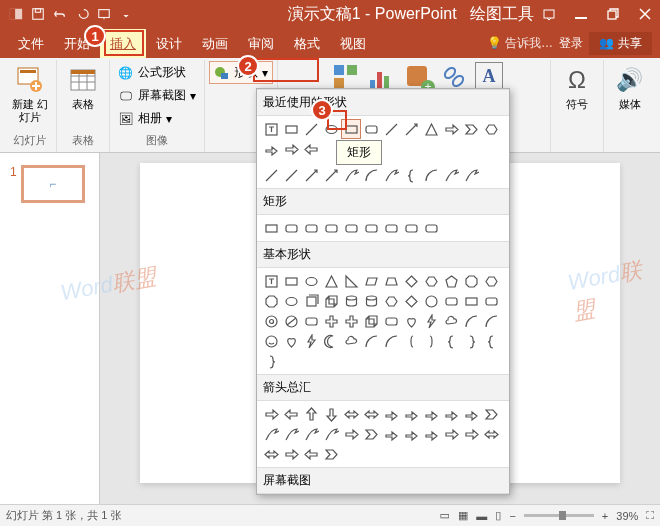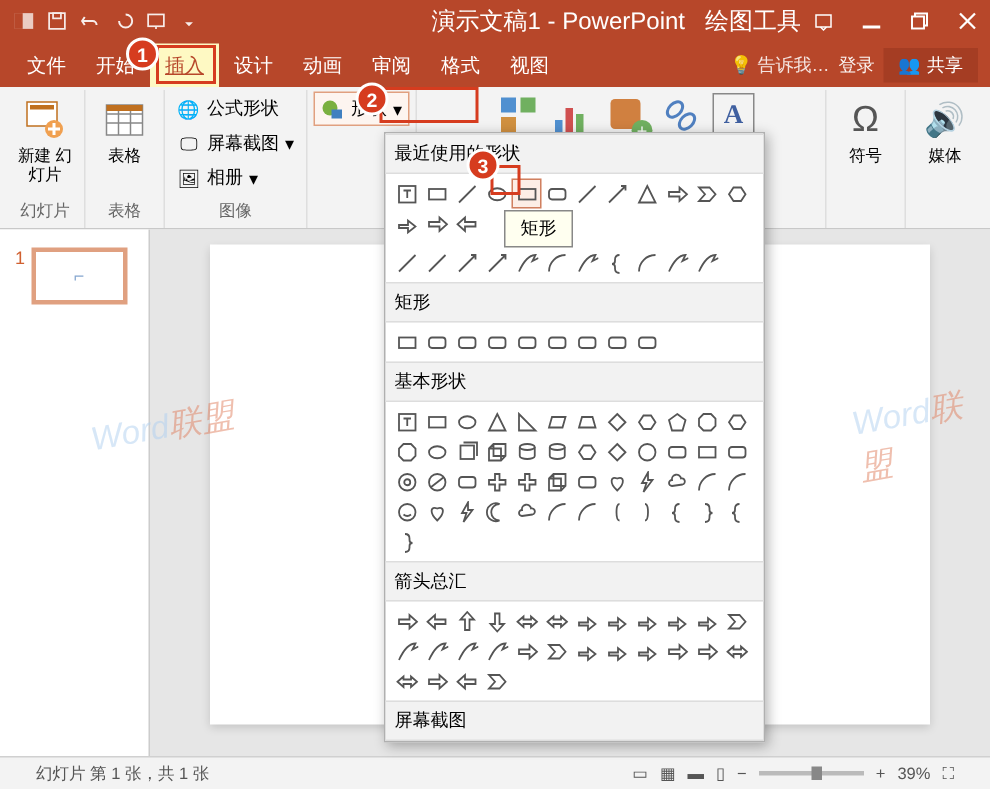--- a/index.html
+++ b/index.html
@@ -57,21 +57,21 @@
 .shape-grid { display:flex; flex-wrap:wrap; padding:3px 4px; gap:0; }
 .shape-item { width:20px; height:20px; display:flex; align-items:center; justify-content:center; border:1px solid transparent; }
 .shape-item.sel { border:1px solid #d08060; background:#fdeee6; }
 .shape-item svg { width:15px; height:15px; stroke:#555; fill:none; stroke-width:1.2; }
 .shape-scroll::-webkit-scrollbar { width:16px; }
 .shape-scroll::-webkit-scrollbar-track { background:#f0f0f0; }
 .shape-scroll::-webkit-scrollbar-thumb { background:#c8c8c8; border:3px solid #f0f0f0; }
 .tooltip { position:absolute; left:336px; top:140px; padding:3px 10px; background:#fffff0; border:1px solid #888; font-size:12px; z-index:300; }
 
 
-.status { height:22px; background:#f3f3f3; border-top:1px solid #d0d0d0; display:flex; align-items:center; font-size:11px; color:#555; padding:0 24px; }
+.status { height:22px; background:#f3f3f3; border-top:1px solid #d0d0d0; display:flex; align-items:center; font-size:11px; color:#555; padding:0 6px; }
 .status .right { margin-left:auto; display:flex; align-items:center; gap:8px; }
 .zoom-slider { width:70px; height:3px; background:#bbb; position:relative; }
 .zoom-slider::after { content:''; position:absolute; left:50%; top:-3px; width:7px; height:9px; background:#888; }
 
 
 .watermark { position:absolute; color:#b0d0f0; font-size:22px; font-style:italic; opacity:.5; pointer-events:none; z-index:50; }
 .wm1 { left:60px; top:270px; transform:rotate(-10deg); }
 .wm2 { left:570px; top:260px; transform:rotate(-10deg); }
 .wmtext { color:#e08060; }
 </style>

